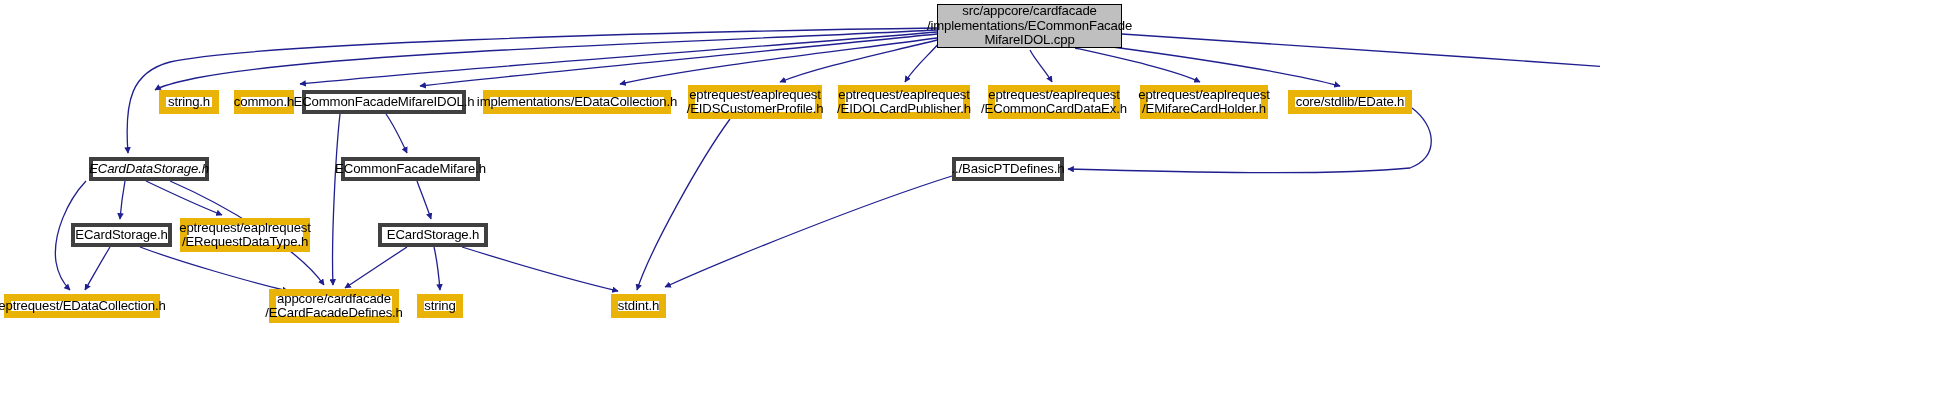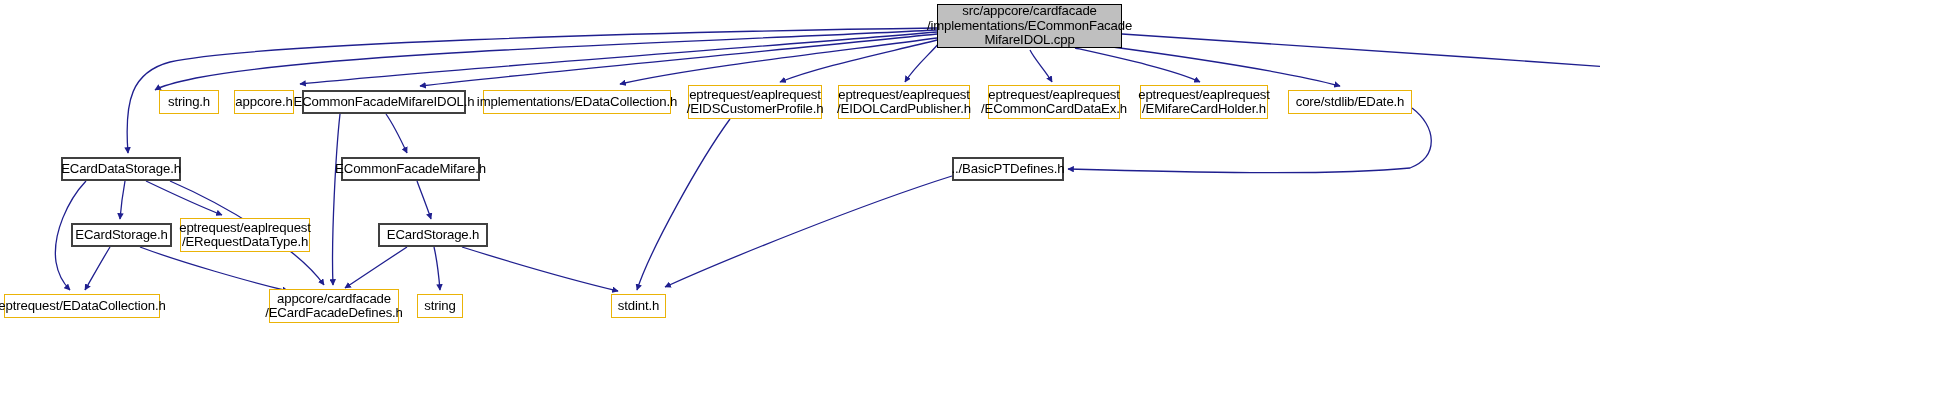--- a/index.html
+++ b/index.html
@@ -28,28 +28,28 @@
     position: absolute;
     box-sizing: border-box;
     display: flex;
     align-items: center;
     justify-content: center;
     text-align: center;
     font-size: 13.2px;
     line-height: 14.5px;
     color: #000000;
     background: #ffffff;
-    border: 1px solid #eab308;
+    border: 7px solid #eab308;
     white-space: pre-line;
     letter-spacing: -0.15px;
     padding: 0 4px;
     z-index: 2;
   }
   .node.strong {
-    border: 2px solid #404040;
+    border: 4px solid #404040;
   }
   .node.root {
     border: 1px solid #000000;
     background: #bfbfbf;
   }
 </style>
 </head>
 <body>
 
 <div id="graph-root">
@@ -86,34 +86,34 @@
         <path d="M 952,176 C 860,205 720,262 665,287" fill="none" stroke="#1f1f8f" stroke-width="1.3" marker-end="url(#arrow)"></path>
         <path d="M 1412,108 C 1436,126 1440,156 1410,168 C 1330,176 1180,172 1068,169" fill="none" stroke="#1f1f8f" stroke-width="1.3" marker-end="url(#arrow)"></path>
         <path d="M 86,181 C 68,200 52,234 56,262 C 58,274 64,284 70,290" fill="none" stroke="#1f1f8f" stroke-width="1.3" marker-end="url(#arrow)"></path>
       </g>
   </svg>
   <div id="node-layer">
       <div class="node root" style="left: 937px; top: 4px; width: 185px; height: 44px;">src/appcore/cardfacade
 /implementations/ECommonFacade
 MifareIDOL.cpp</div>
       <div class="node" style="left: 159px; top: 90px; width: 60px; height: 24px;">string.h</div>
-      <div class="node" style="left: 234px; top: 90px; width: 60px; height: 24px;">appcore.h</div>
+      <div class="node" style="left: 234px; top: 90px; width: 60px; height: 24px;">common.h</div>
       <div class="node strong" style="left: 302px; top: 90px; width: 164px; height: 24px;">ECommonFacadeMifareIDOL.h</div>
       <div class="node" style="left: 483px; top: 90px; width: 188px; height: 24px;">implementations/EDataCollection.h</div>
       <div class="node" style="left: 688px; top: 85px; width: 134px; height: 34px;">eptrequest/eaplrequest
 /EIDSCustomerProfile.h</div>
       <div class="node" style="left: 838px; top: 85px; width: 132px; height: 34px;">eptrequest/eaplrequest
 /EIDOLCardPublisher.h</div>
       <div class="node" style="left: 988px; top: 85px; width: 132px; height: 34px;">eptrequest/eaplrequest
 /ECommonCardDataEx.h</div>
       <div class="node" style="left: 1140px; top: 85px; width: 128px; height: 34px;">eptrequest/eaplrequest
 /EMifareCardHolder.h</div>
       <div class="node" style="left: 1288px; top: 90px; width: 124px; height: 24px;">core/stdlib/EDate.h</div>
       <div class="node" style="left: 1843px; top: 90px; width: 108px; height: 24px; margin-left: 17px;">core/log/emlog.h</div>
-      <div class="node strong" style="left: 61px; top: 157px; width: 120px; height: 24px;">ECardDataStorage.h</div>
+      <div class="node strong" style="left: 89px; top: 157px; width: 120px; height: 24px; font-style: italic;">ECardDataStorage.h</div>
       <div class="node strong" style="left: 341px; top: 157px; width: 139px; height: 24px;">ECommonFacadeMifare.h</div>
       <div class="node strong" style="left: 952px; top: 157px; width: 112px; height: 24px;">../BasicPTDefines.h</div>
       <div class="node strong" style="left: 71px; top: 223px; width: 101px; height: 24px;">ECardStorage.h</div>
       <div class="node" style="left: 180px; top: 218px; width: 130px; height: 34px;">eptrequest/eaplrequest
 /ERequestDataType.h</div>
       <div class="node strong" style="left: 378px; top: 223px; width: 110px; height: 24px;">ECardStorage.h</div>
       <div class="node" style="left: 4px; top: 294px; width: 156px; height: 24px;">eptrequest/EDataCollection.h</div>
       <div class="node" style="left: 269px; top: 289px; width: 130px; height: 34px;">appcore/cardfacade
 /ECardFacadeDefines.h</div>
       <div class="node" style="left: 417px; top: 294px; width: 46px; height: 24px;">string</div>

